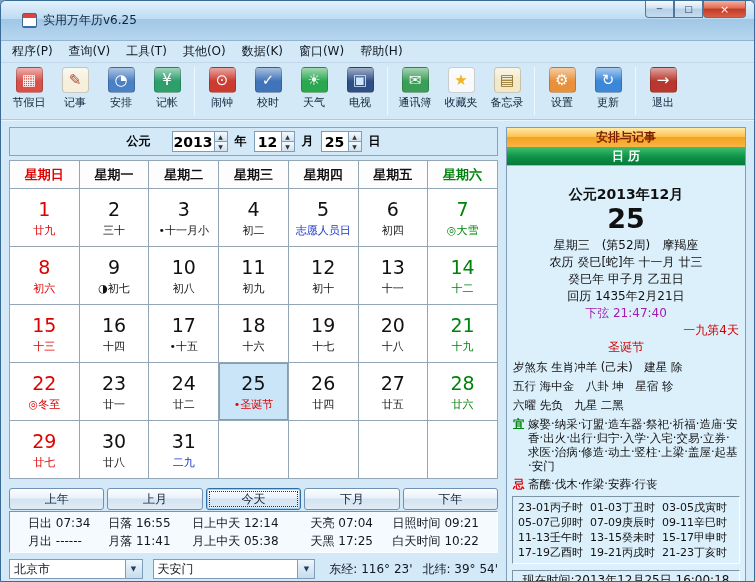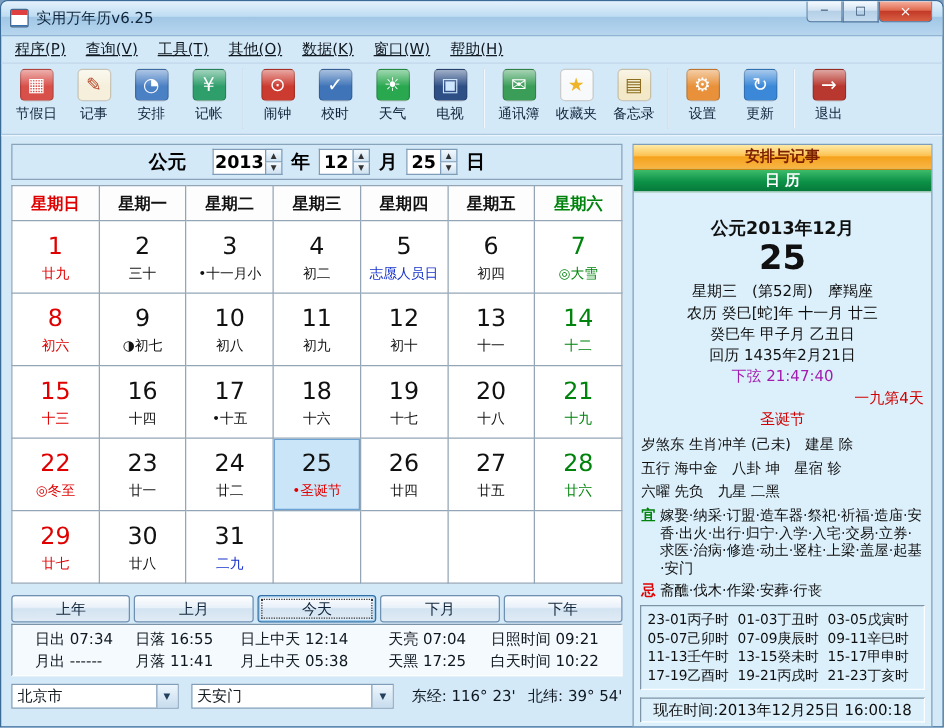--- a/index.html
+++ b/index.html
@@ -2,56 +2,56 @@
 <html><head>
 <meta charset="utf-8">
 <style>
   * { margin:0; padding:0; box-sizing:border-box; }
   html,body { width:755px; height:582px; }
   body { font-family:"DejaVu Sans","Liberation Sans",sans-serif; background:#7b9cbd; }
   .window { width:755px; height:582px; background:#d3e9f8; border:1px solid #3a6a96;
             border-radius:6px 6px 0 0; overflow:hidden; position:relative; }
 
   
-  .titlebar { height:28px; background:linear-gradient(#e3f1fc,#bedcf2 45%,#a0c7e6 46%,#b7d6ee);
-              display:flex; align-items:center; gap:6px; padding:0 7px;
+  .titlebar { height:40px; background:linear-gradient(#e3f1fc,#bedcf2 45%,#a0c7e6 46%,#b7d6ee);
+              display:flex; align-items:center; gap:6px; padding:0 21px;
               border-bottom:1px solid #8fb4d4; }
   .app-icon { width:15px; height:15px; border:1px solid #44688c;
               background:linear-gradient(#e04040 0 4px,#fff 4px 12px,#3a6fb0 12px); border-radius:2px; }
   .title { font-size:12px; color:#10243a; }
   .winbtns { position:absolute; top:0; right:8px; display:flex; }
   .wbtn { width:29px; height:17px; border:1px solid #51769c; border-top:none;
           display:flex; align-items:center; justify-content:center; font-size:9px; color:#1d3c5c;
           background:linear-gradient(#f6fbff,#d2e3f2 45%,#b4cfe7 50%,#c6dcef); cursor:default; }
   .wbtn.min { border-radius:0 0 0 4px; }
   .wbtn.close { width:43px; color:#fff; font-size:11px; border-radius:0 0 4px 4px;
           background:linear-gradient(#f6b1a1,#e06a50 45%,#c13a28 50%,#d95f43); }
 
   
   .menubar { height:22px; display:flex; align-items:center; padding:0 3px; font-size:12px;
-             color:#101820; border-bottom:1px solid #c2d8ea;text-decoration:underline; }
+             color:#101820; border-bottom:1px solid #c2d8ea; }
   .menu-item { padding:3px 8px; border-radius:2px; }
   .toolbar { height:57px; display:flex; align-items:flex-start; padding:3px 5px 0;
              border-bottom:1px solid #aec8de; box-shadow:0 1px 0 #eaf4fc; }
   .tool { width:46px; display:flex; flex-direction:column; align-items:center; gap:2px; padding-top:1px; }
   .tool-icon { width:27px; height:26px; border-radius:4px; display:flex; align-items:center;
                justify-content:center; font-size:15px; border:1px solid rgba(0,0,0,.18);
                background-image:linear-gradient(rgba(255,255,255,.55),rgba(255,255,255,0) 55%); }
   .tool-label { font-size:11px; color:#10243a; white-space:nowrap; }
   .tb-sep { width:1px; align-self:stretch; margin:1px 4px 4px; background:#93aec4; border-right:1px solid #f0f8fe; }
 
   
   .main { display:flex; gap:8px; padding:7px 8px 0; }
   .left { width:489px; flex:none; }
   .right { flex:1; border:1px solid #7f9db9; background:#dcf0fb; display:flex; flex-direction:column; min-height:452px; }
 
   
   .datebar { height:29px; border:1px solid #89a3bb; display:flex; align-items:center;
              justify-content:center; gap:7px; }
-  .dlabel { font-size:15px; font-weight:bold; color:#000; }
+  .dlabel { font-size:12px; font-weight:bold; color:#000; }
   .dlabel.era { margin-right:14px; }
   .spin { display:flex; height:21px; }
   .spin-val { background:#fff; border:1px solid #7f9db9; border-right:none; display:flex;
               align-items:center; justify-content:center; font-size:14px; font-weight:bold; }
   .spin-val.w-year { width:42px; } .spin-val.w-sm { width:27px; }
   .spin-btns { display:flex; flex-direction:column; width:14px; }
   .sb { flex:1; font-size:6px; line-height:8px; display:flex; align-items:center; justify-content:center;
         color:#333; border:1px solid #7f9db9; background:linear-gradient(#f4f9fd,#cfe2f1); }
   .sb + .sb { border-top:none; }
 

